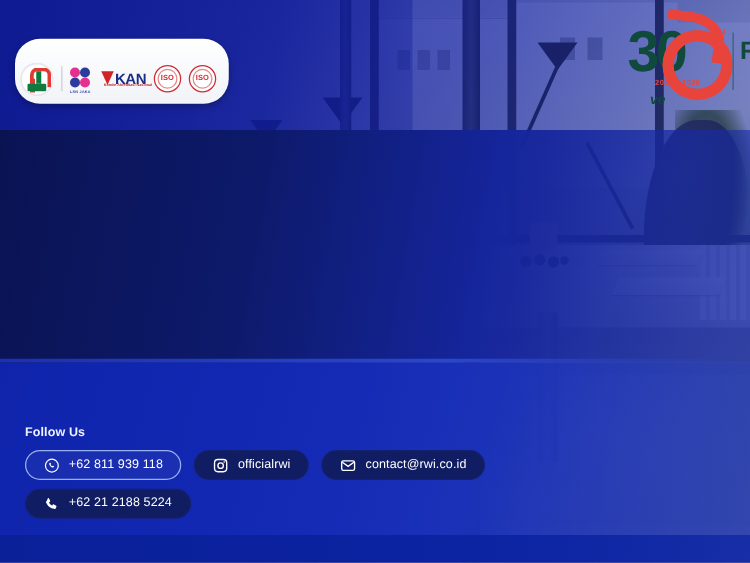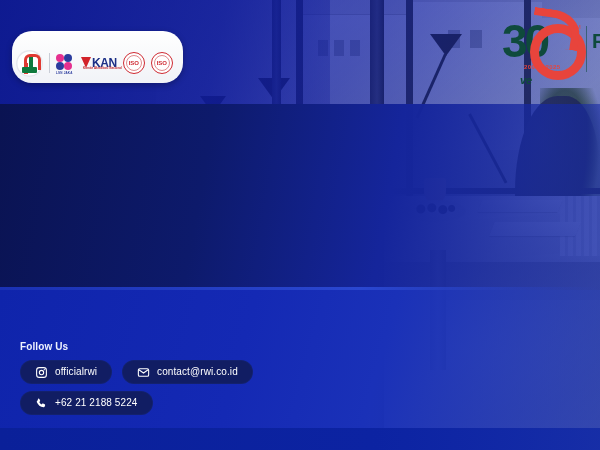--- a/index.html
+++ b/index.html
@@ -447,20 +447,29 @@
     <div class="divider"></div>
     <div class="rwiRight">R</div>
   </div>
 
 
   <div class="followLabel">Follow Us</div>
 
   <div class="contactRows">
 
     <div class="crow">
+      <div class="chip outline">
+        <span class="ic">
+          <svg width="13" height="13" viewBox="0 0 24 24" fill="none" stroke="#ffffff" stroke-width="1.8">
+            <circle cx="12" cy="12" r="9.5"></circle>
+            <path d="M8.6 8.2c.3-.5.8-.5 1.1-.3.3.2.9 1.2 1 1.5.1.3-.1.6-.3.8-.2.2-.3.4-.1.7.4.7 1.3 1.6 2 1.9.3.1.5 0 .7-.2.2-.2.5-.5.8-.4.3.1 1.3.7 1.5 1 .2.3.1.7-.3 1-.4.4-1 .7-1.6.6-1.2-.2-2.6-1-3.6-2-1-1-1.7-2.3-1.8-3.4 0-.4.1-.9.6-1.2z" fill="#ffffff" stroke="none"></path>
+          </svg>
+        </span>
+        <span class="tx">+62 811 939 118</span>
+      </div>
 
       <div class="chip solid">
         <span class="ic">
           <svg width="13" height="13" viewBox="0 0 24 24" fill="none" stroke="#ffffff" stroke-width="2">
             <rect x="3" y="3" width="18" height="18" rx="5"></rect>
             <circle cx="12" cy="12" r="4"></circle>
             <circle cx="17.2" cy="6.8" r="1.2" fill="#ffffff" stroke="none"></circle>
           </svg>
         </span>
         <span class="tx">officialrwi</span>

